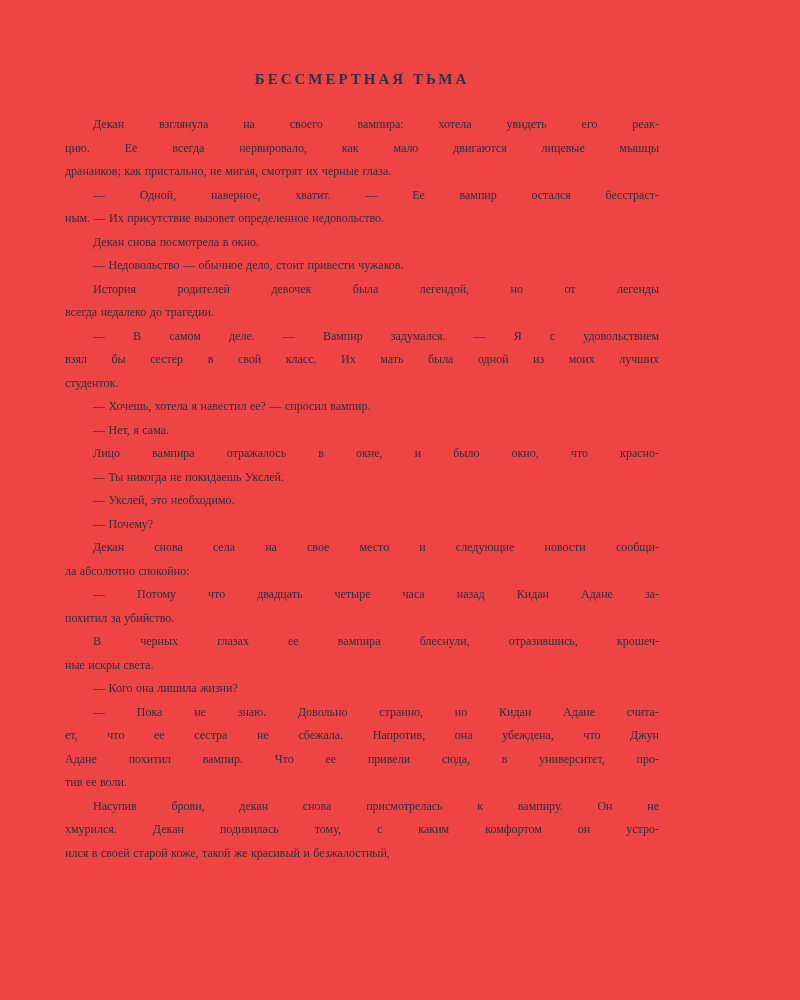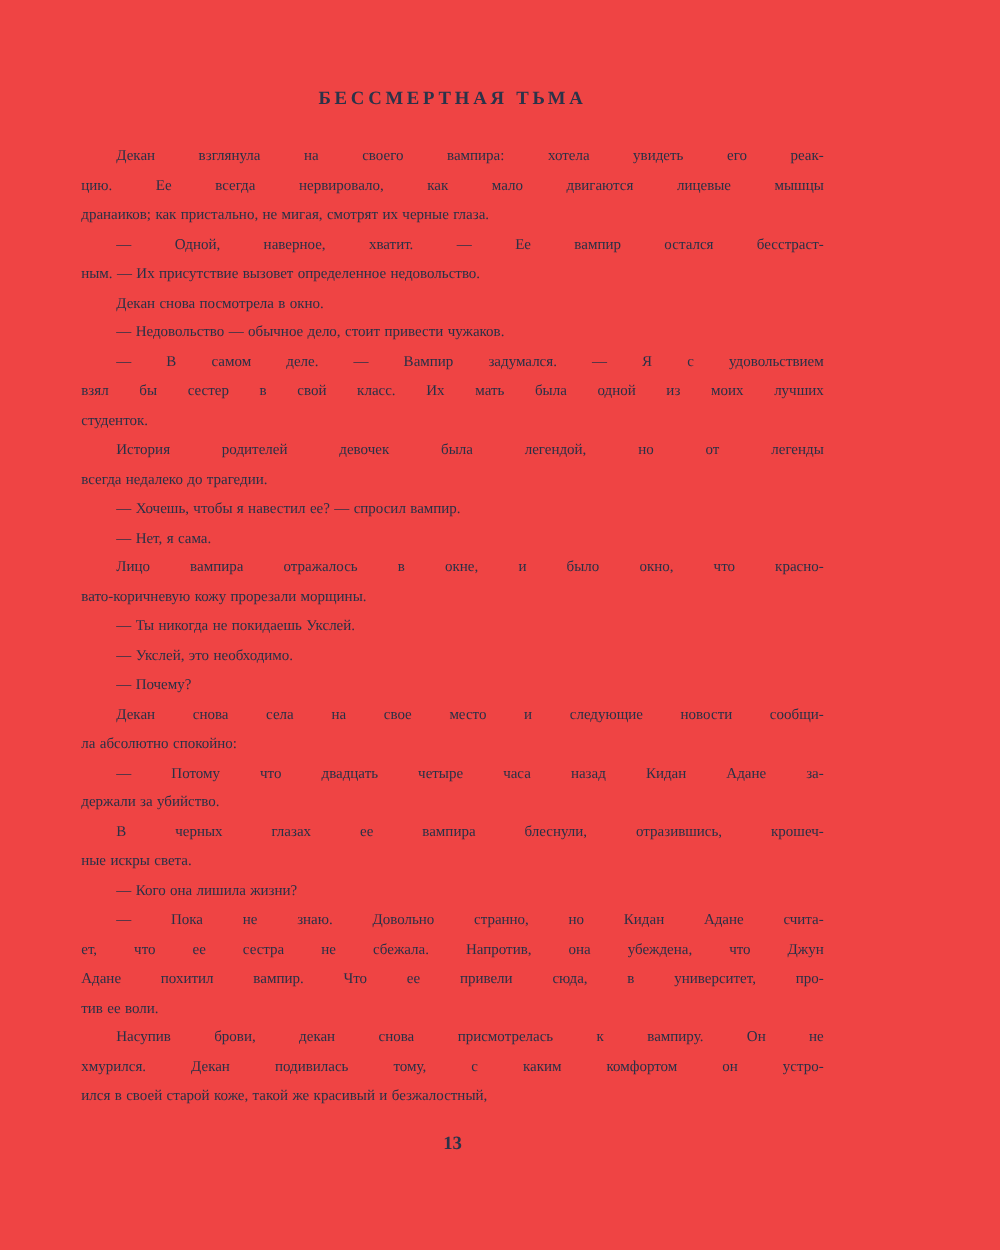--- a/index.html
+++ b/index.html
@@ -81,54 +81,53 @@
         <div class="line indent fill">— Одной, наверное, хватит. — Ее вампир остался бесстраст-</div>
         <div class="line last">ным. — Их присутствие вызовет определенное недовольство.</div>
       </div>
       <div class="para">
         <div class="line indent last">Декан снова посмотрела в окно.</div>
       </div>
       <div class="para">
         <div class="line indent last">— Недовольство — обычное дело, стоит привести чужаков.</div>
       </div>
       <div class="para">
+        <div class="line indent fill">История родителей девочек была легендой, но от легенды</div>
+        <div class="line last">всегда недалеко до трагедии.</div>
+      </div>
+      <div class="para">
         <div class="line indent fill">— В самом деле. — Вампир задумался. — Я с удовольствием</div>
         <div class="line fill">взял бы сестер в свой класс. Их мать была одной из моих лучших</div>
         <div class="line last">студенток.</div>
       </div>
       <div class="para">
-        <div class="line indent fill">История родителей девочек была легендой, но от легенды</div>
-        <div class="line last">всегда недалеко до трагедии.</div>
-      </div>
-      <div class="para">
-        <div class="line indent last">— Хочешь, чтобы я навестил ее? — спросил вампир.</div>
+        <div class="line indent last">— Хочешь, хотела я навестил ее? — спросил вампир.</div>
       </div>
       <div class="para">
         <div class="line indent last">— Нет, я сама.</div>
       </div>
       <div class="para">
         <div class="line indent fill">Лицо вампира отражалось в окне, и было окно, что красно-</div>
-        <div class="line last">вато-коричневую кожу прорезали морщины.</div>
       </div>
       <div class="para">
         <div class="line indent last">— Ты никогда не покидаешь Укслей.</div>
       </div>
       <div class="para">
         <div class="line indent last">— Укслей, это необходимо.</div>
       </div>
       <div class="para">
         <div class="line indent last">— Почему?</div>
       </div>
       <div class="para">
         <div class="line indent fill">Декан снова села на свое место и следующие новости сообщи-</div>
         <div class="line last">ла абсолютно спокойно:</div>
       </div>
       <div class="para">
         <div class="line indent fill">— Потому что двадцать четыре часа назад Кидан Адане за-</div>
-        <div class="line last">держали за убийство.</div>
+        <div class="line last">похитил за убийство.</div>
       </div>
       <div class="para">
         <div class="line indent fill">В черных глазах ее вампира блеснули, отразившись, крошеч-</div>
         <div class="line last">ные искры света.</div>
       </div>
       <div class="para">
         <div class="line indent last">— Кого она лишила жизни?</div>
       </div>
       <div class="para">
         <div class="line indent fill">— Пока не знаю. Довольно странно, но Кидан Адане счита-</div>
@@ -136,14 +135,13 @@
         <div class="line fill">Адане похитил вампир. Что ее привели сюда, в университет, про-</div>
         <div class="line last">тив ее воли.</div>
       </div>
       <div class="para">
         <div class="line indent fill">Насупив брови, декан снова присмотрелась к вампиру. Он не</div>
         <div class="line fill">хмурился. Декан подивилась тому, с каким комфортом он устро-</div>
         <div class="line last">ился в своей старой коже, такой же красивый и безжалостный,</div>
       </div>
     </div>
 
-  <div class="page-number">13</div>
 </div>
 
 </body></html>

